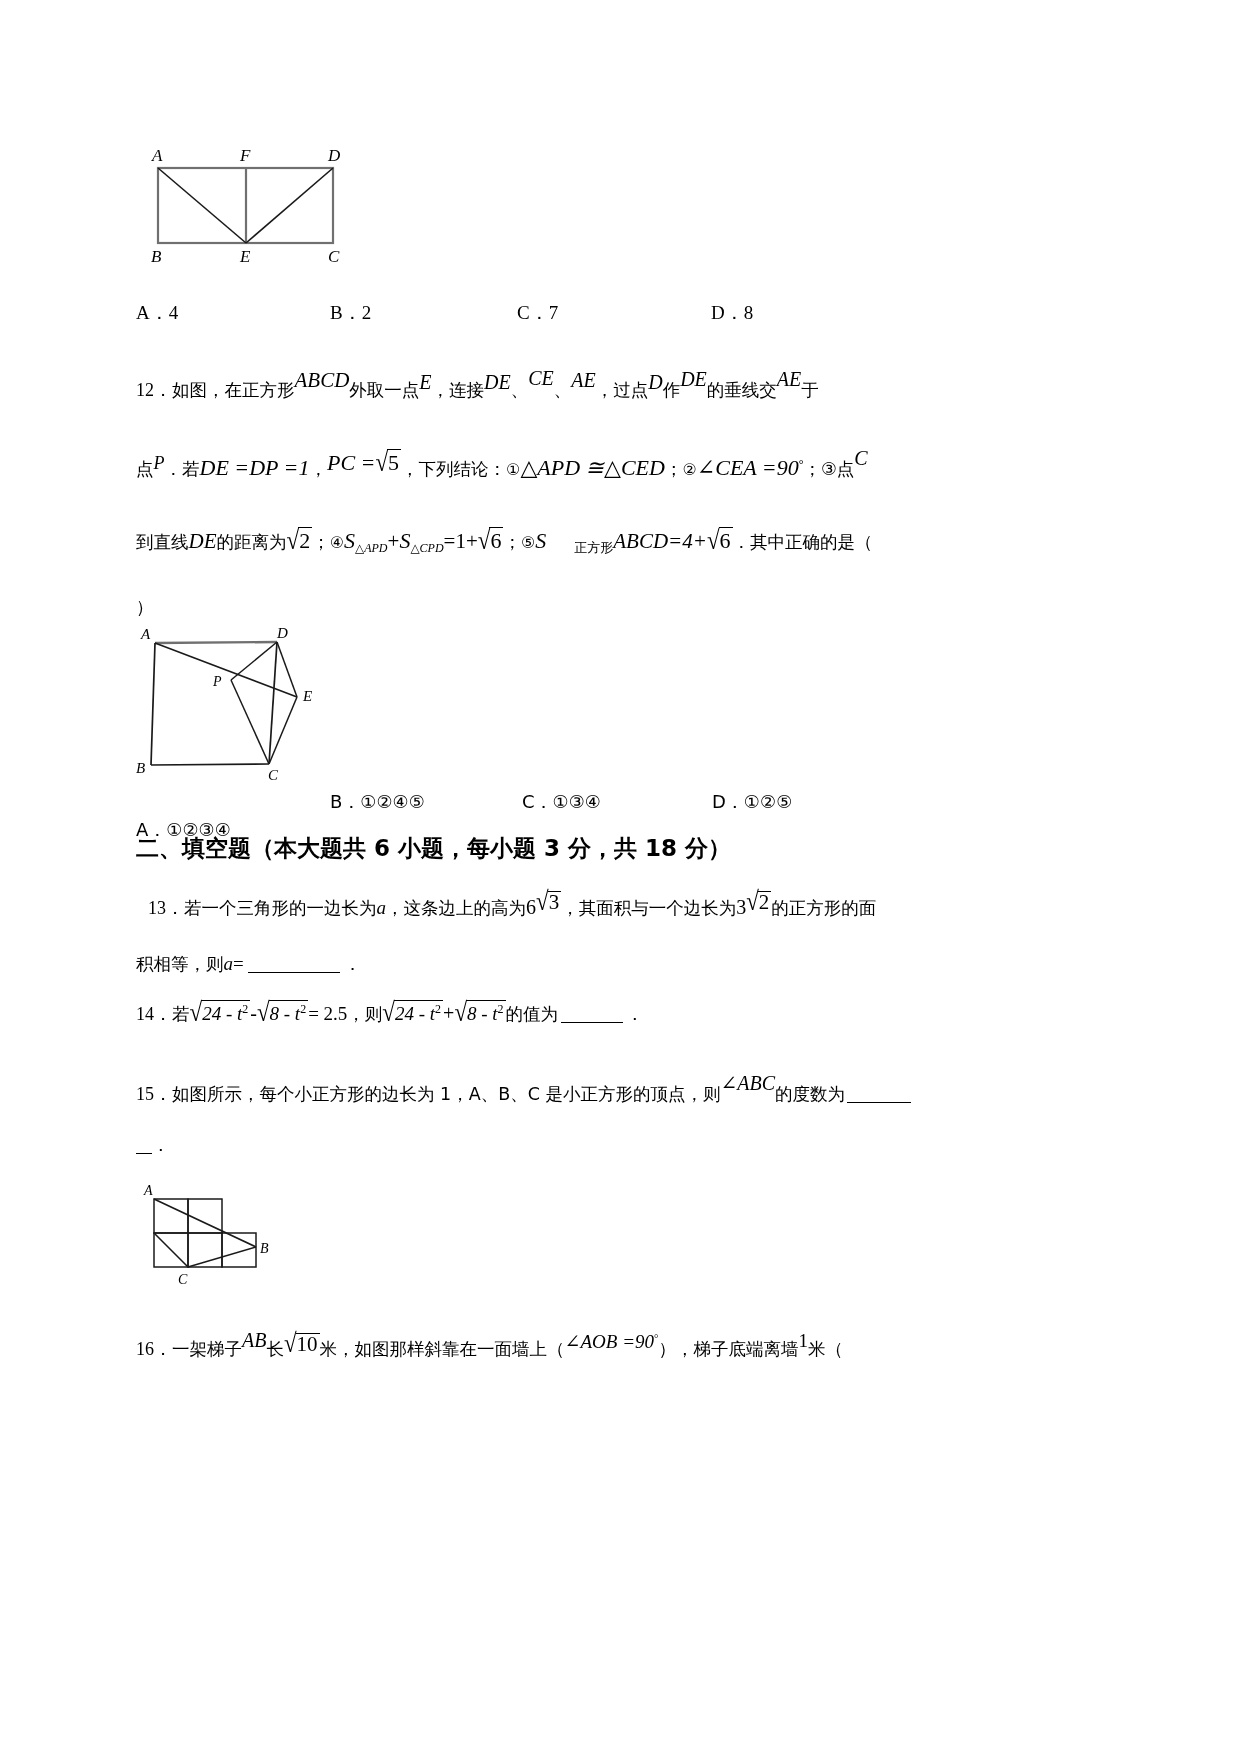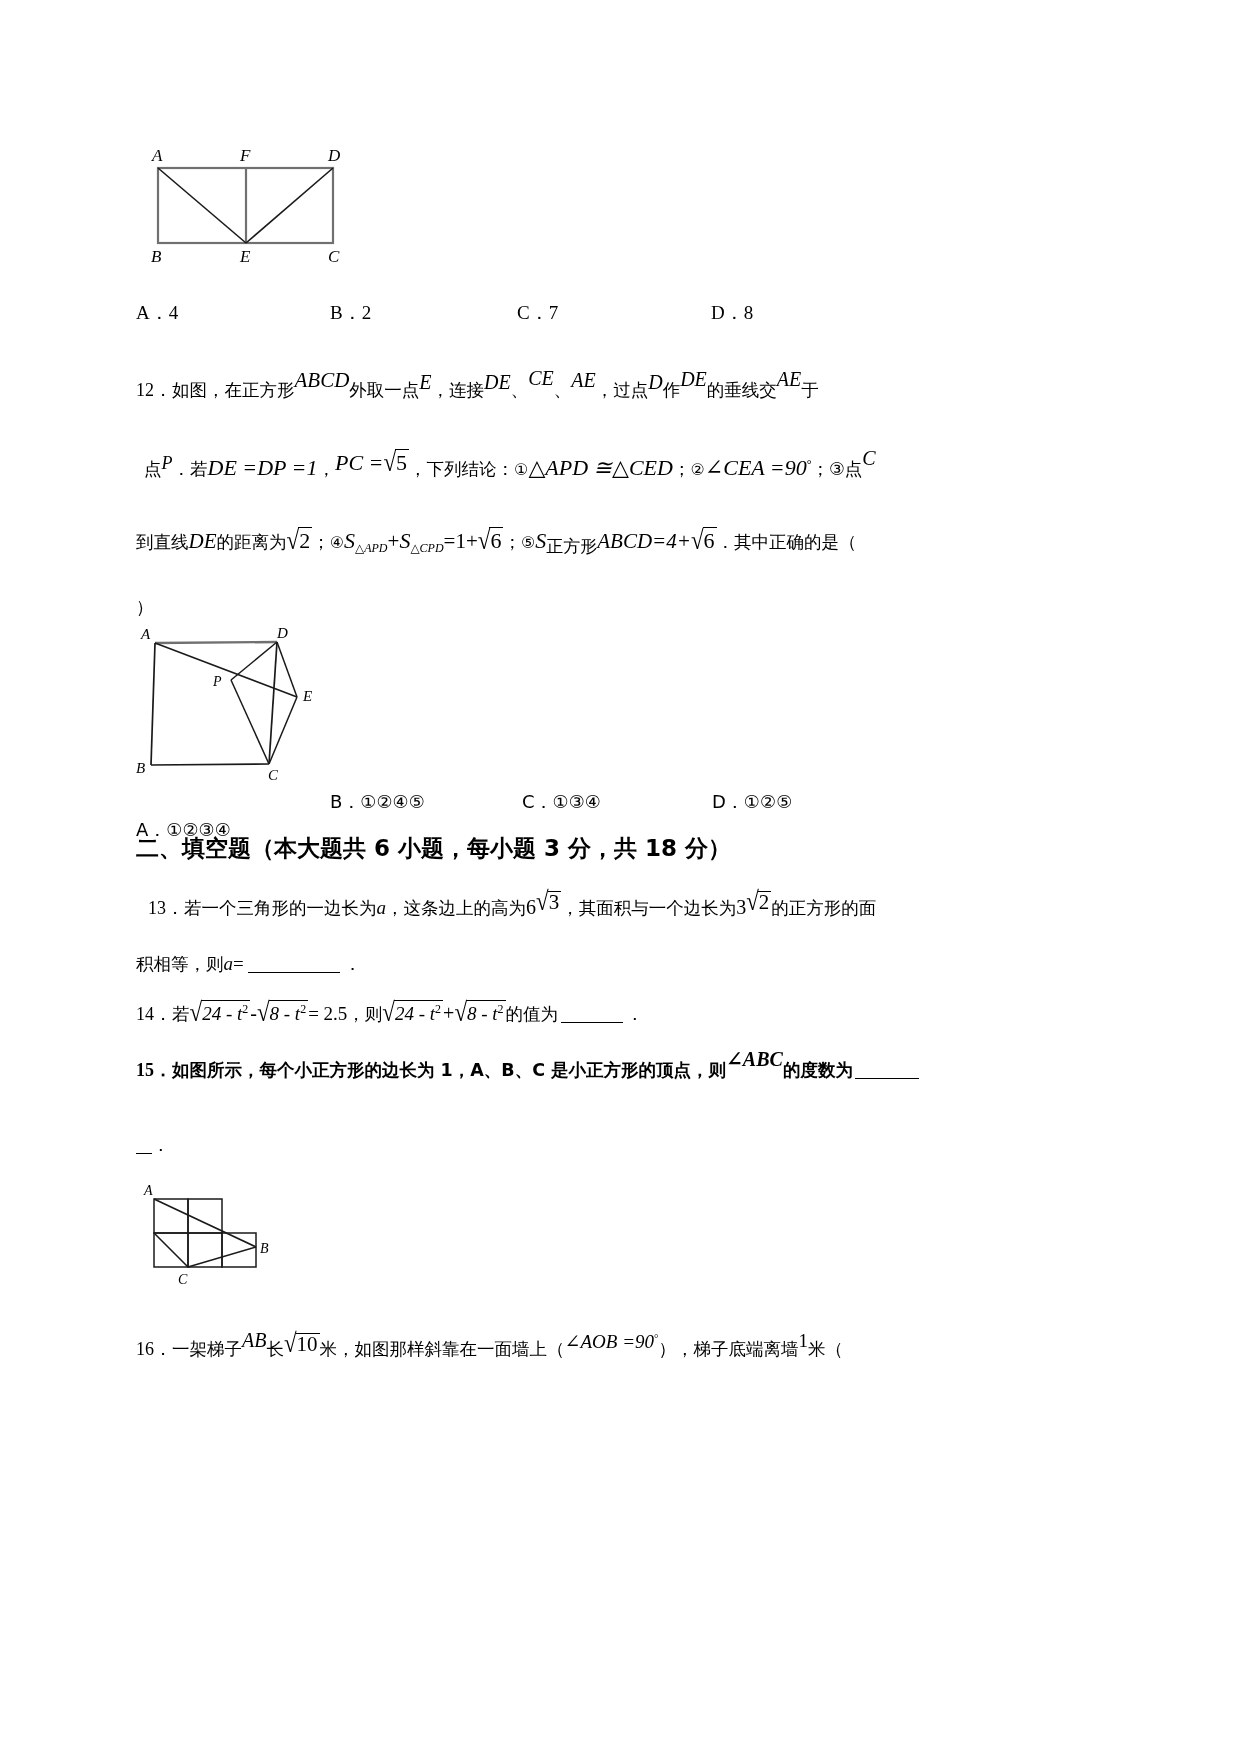--- a/index.html
+++ b/index.html
@@ -82,24 +82,25 @@
   .deg {
     font-size: 12px;
     vertical-align: 7px;
   }
   .sub {
     font-size: 12px;
     vertical-align: -4px;
     font-style: italic;
   }
   .sub-cn {
-    font-size: 17px;
+    font-size: 13px;
     vertical-align: -4px;
     font-family: "DejaVu Sans", sans-serif;
     font-style: normal;
+    margin-left: 28px;
   }
   .circ {
     font-size: 16px;
     font-family: "DejaVu Sans", sans-serif;
   }
 
   
   .options {
     position: relative;
     height: 34px;
@@ -160,21 +161,21 @@
     <span style="left:0px;">A．4</span>
     <span style="left:194px;">B．2</span>
     <span style="left:381px;">C．7</span>
     <span style="left:575px;">D．8</span>
   </div>
 
   <div class="qline" style="left:0px; top:368px; width:930px; height:42px;">
     <span class="num">12．</span><span class="cn">如图，在正方形</span><span class="mi sup-inline" style="font-size:21px; vertical-align:9px;">ABCD</span><span class="cn">外取一点</span><span class="mi sup-inline">E</span><span class="cn">，连接</span><span class="mi sup-inline">DE</span><span class="cn">、</span><span class="mi sup-inline" style="vertical-align:11px;">CE</span><span class="cn">、</span><span class="mi sup-inline" style="vertical-align:9px;">AE</span><span class="cn">，过点</span><span class="mi sup-inline">D</span><span class="cn">作</span><span class="mi sup-inline" style="vertical-align:10px;">DE</span><span class="cn">的垂线交</span><span class="mi sup-inline" style="vertical-align:10px;">AE</span><span class="cn">于</span>
   </div>
 
-  <div class="qline" style="left:8px; top:448px; width:930px; height:46px;">
+  <div class="qline" style="left:0px; top:448px; width:930px; height:46px;">
     <span class="cn">点</span><span class="mi sup-inline" style="font-size:18px; vertical-align:6px;">P</span><span class="cn">．若</span><span class="mi" style="font-size:22px;">DE =DP =1</span><span class="cn">，</span><span style="display:inline-block; vertical-align:5px;"><span class="mi" style="font-size:22px;">PC =</span><span class="rad" style="font-size:22px;"><span class="sign">√</span><span class="body">5</span></span></span><span class="cn">，下列结论：</span><span class="circ">①</span><span class="mi" style="font-size:22px;">△APD ≅△CED</span><span class="cn">；</span><span class="circ">②</span><span style="display:inline-block;"><span class="mi" style="font-size:22px;">∠CEA =90</span><span class="deg">°</span></span><span class="cn">；</span><span class="cn">③点</span><span class="mi sup-inline" style="vertical-align:10px;">C</span>
   </div>
 
   <div class="qline" style="left:0px; top:527px; width:930px; height:46px;">
     <span class="cn">到直线</span><span class="mi" style="font-size:21px;">DE</span><span class="cn">的距离为</span><span class="rad" style="font-size:22px;"><span class="sign">√</span><span class="body">2</span></span><span class="cn">；</span><span class="circ">④</span><span style="display:inline-block;"><span class="mi" style="font-size:22px;">S</span><span class="sub">△APD</span><span class="mn" style="font-size:21px;">+</span><span class="mi" style="font-size:22px;">S</span><span class="sub">△CPD</span><span class="mn" style="font-size:21px;">=1+</span><span class="rad" style="font-size:22px;"><span class="sign">√</span><span class="body">6</span></span></span><span class="cn">；</span><span class="circ">⑤</span><span style="display:inline-block;"><span class="mi" style="font-size:22px;">S</span><span class="sub-cn">正方形</span><span class="mi" style="font-size:21px;">ABCD=4+</span><span class="rad" style="font-size:22px;"><span class="sign">√</span><span class="body">6</span></span></span><span class="cn">．其中正确的是（</span>
   </div>
 
   <div class="qline cn" style="left:0px; top:595px;">）</div>
 
   <div class="figure" style="position:absolute; left:-5px; top:628px; width:230px; height:155px;">
@@ -218,21 +219,21 @@
   </div>
 
   <div class="qline" style="left:0px; top:952px; width:930px; height:34px;">
     <span class="cn">积相等，则</span><span class="mi" style="font-size:19px;">a</span><span class="mn" style="font-size:19px;">=</span><span class="blank-line" style="width:92px; height:1px; margin:0 4px;"></span><span class="cn">．</span>
   </div>
 
   <div class="qline" style="left:0px; top:1000px; width:930px; height:48px;">
     <span class="num">14．</span><span class="cn">若</span><span class="rad" style="font-size:21px;"><span class="sign">√</span><span class="body"><span class="mi" style="font-size:19px;">24 - t</span><span class="mn" style="font-size:12px; vertical-align:7px;">2</span></span></span><span class="mn" style="font-size:20px;">-</span><span class="rad" style="font-size:21px;"><span class="sign">√</span><span class="body"><span class="mi" style="font-size:19px;">8 - t</span><span class="mn" style="font-size:12px; vertical-align:7px;">2</span></span></span><span class="mn" style="font-size:19px;">= 2.5</span><span class="cn">，则</span><span class="rad" style="font-size:21px;"><span class="sign">√</span><span class="body"><span class="mi" style="font-size:19px;">24 - t</span><span class="mn" style="font-size:12px; vertical-align:7px;">2</span></span></span><span class="mn" style="font-size:20px;">+</span><span class="rad" style="font-size:21px;"><span class="sign">√</span><span class="body"><span class="mi" style="font-size:19px;">8 - t</span><span class="mn" style="font-size:12px; vertical-align:7px;">2</span></span></span><span class="cn">的值为</span><span class="blank-line" style="width:62px; height:1px; margin:0 3px;"></span><span class="cn">．</span>
   </div>
 
-  <div class="qline" style="left:0px; top:1049px; width:930px; height:44px;font-weight:bold;">
+  <div class="qline" style="left:0px; top:1073px; width:930px; height:44px;">
     <span class="num">15．</span><span class="cn">如图所示，每个小正方形的边长为 1，A、B、C 是小正方形的顶点，则</span><span class="mi sup-inline" style="font-size:20px; vertical-align:10px;">∠ABC</span><span class="cn">的度数为</span><span class="blank-line" style="width:64px; height:1px; margin-left:2px;"></span>
   </div>
 
   <div class="qline" style="left:0px; top:1133px; width:930px; height:30px;">
     <span class="blank-line" style="width:16px; height:1px;"></span><span class="cn">．</span>
   </div>
 
   <div class="figure" style="position:absolute; left:0px; top:1185px; width:200px; height:120px;">
     <svg width="200" height="120" viewBox="0 0 200 120">
 

